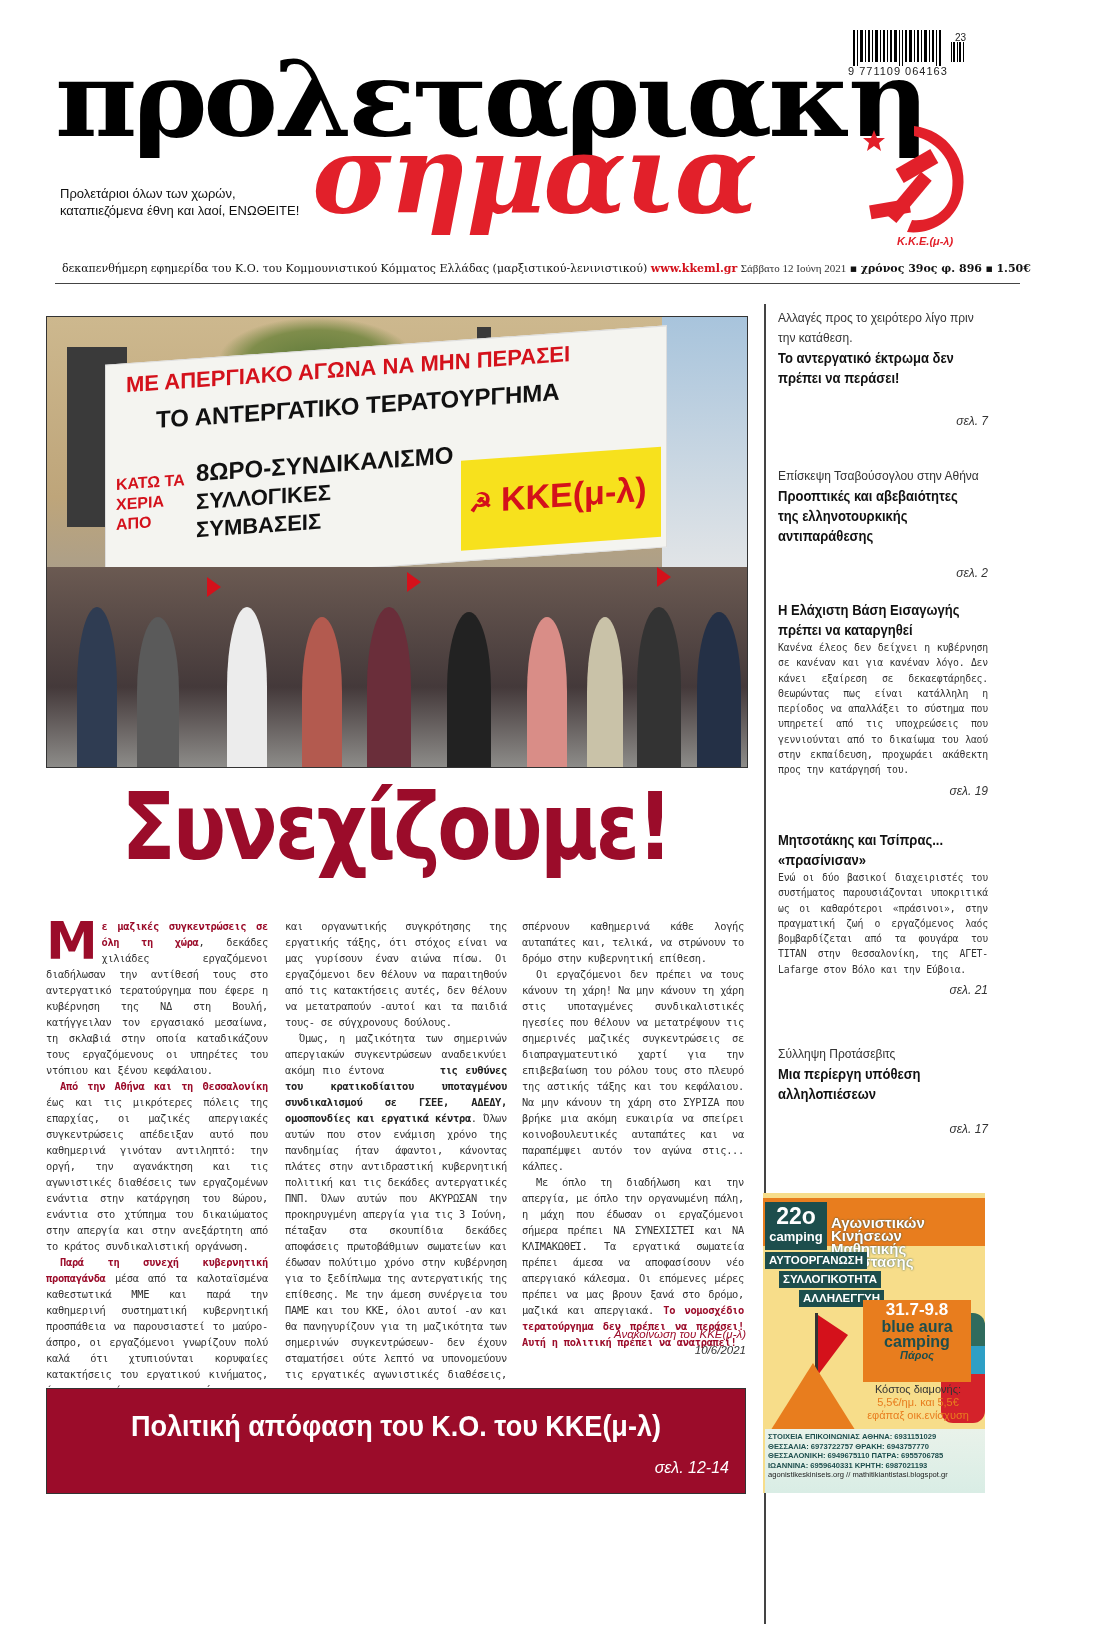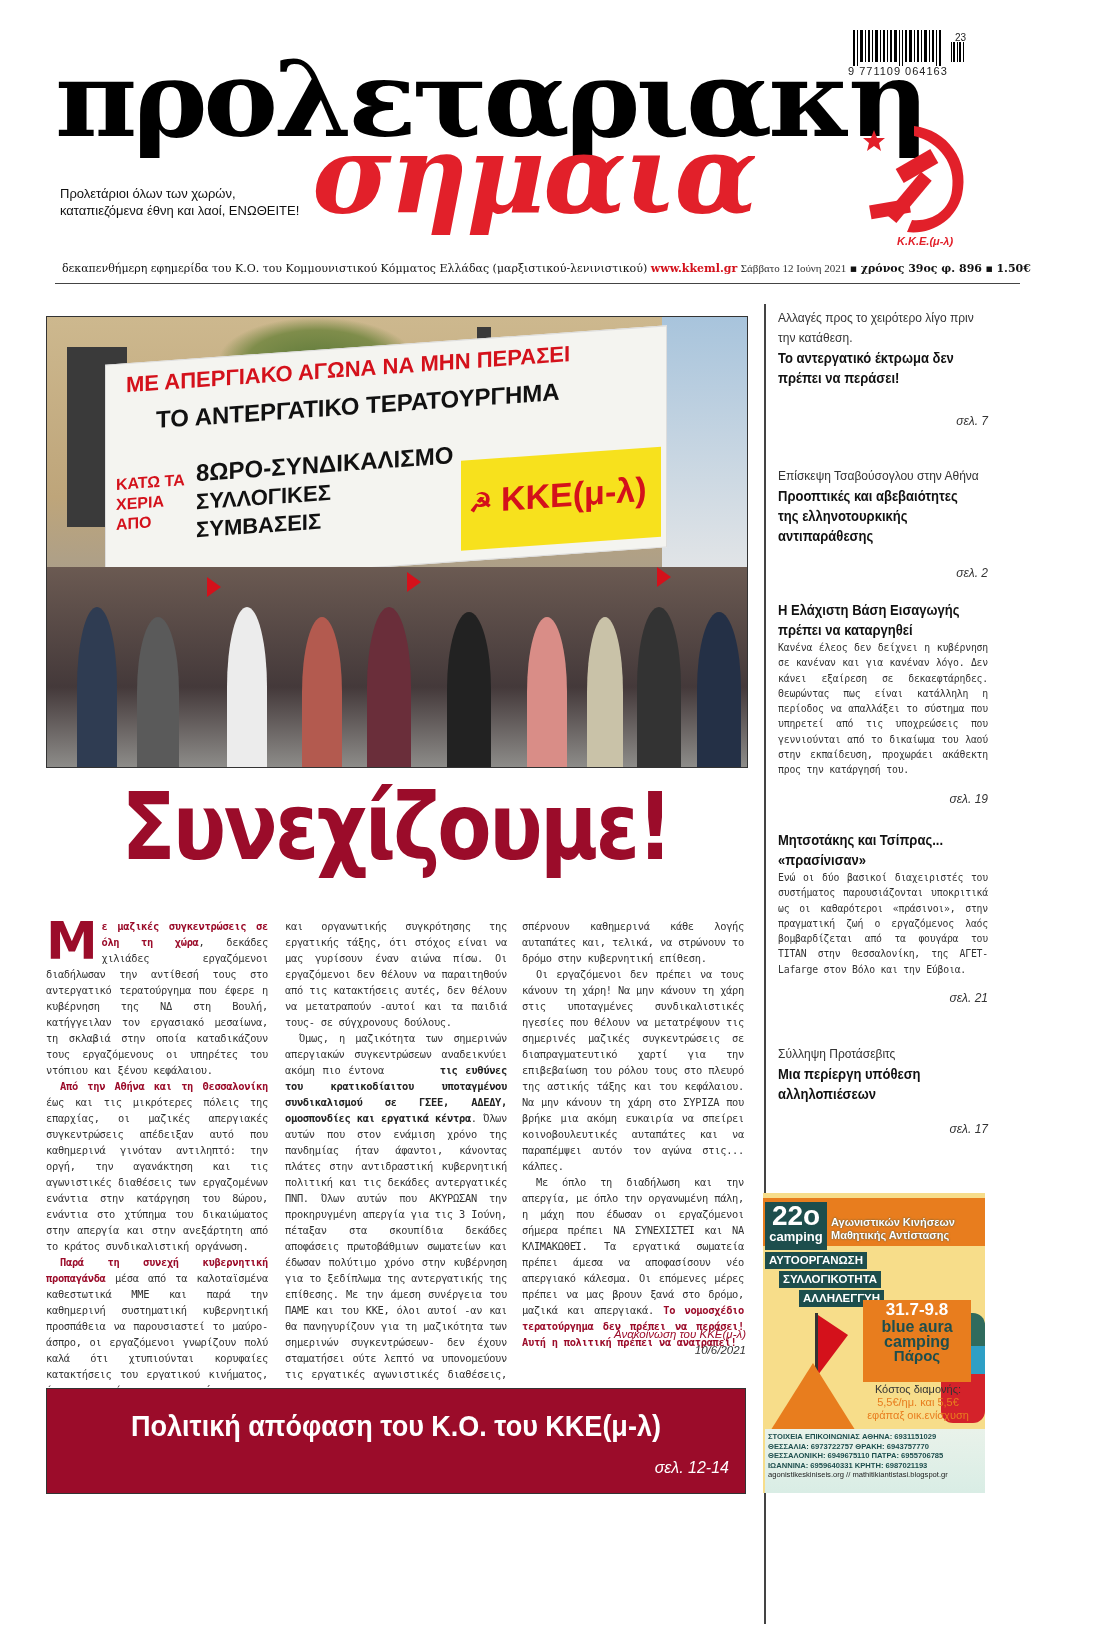--- a/index.html
+++ b/index.html
@@ -42,33 +42,33 @@
   
   #bottom-banner{left:46px;top:1388px;width:700px;height:106px;background:#9b0c2a;border:1px solid #333;box-sizing:border-box;}
   #bottom-title{position:absolute;left:0;top:20px;width:100%;text-align:center;color:#fff;font-family:"Liberation Sans",sans-serif;font-weight:bold;font-size:30px;transform:scaleX(0.9);}
   #bottom-page{position:absolute;right:16px;top:70px;color:#fff;font-family:"Liberation Sans",sans-serif;font-style:italic;font-size:16px;}
   
   #side-rule{left:764px;top:304px;width:2px;height:1320px;background:#444;}
   .side{position:absolute;left:778px;width:210px;font-family:"Liberation Sans",sans-serif;}
   .side .kicker{font-size:12px;color:#333;line-height:20px;}
   .side .title{font-size:14px;font-weight:bold;color:#111;line-height:20px;transform:scaleX(0.93);transform-origin:left;}
   .side .body{font-family:"DejaVu Sans Mono",monospace;font-size:9.8px;line-height:15.3px;color:#333;text-align:justify;letter-spacing:-0.2px;}
-  .side .page{text-align:right;font-style:italic;font-size:12px;color:#333;margin-top:14px;}
+  .side .page{text-align:right;font-style:italic;font-size:12px;color:#333;margin-top:6px;}
   
   #ad{left:763px;top:1193px;width:222px;height:300px;background:#f7dd8a;overflow:hidden;}
   #ad-top{position:absolute;left:0;top:5px;width:222px;height:48px;background:#e87d1e;}
   #ad-num{position:absolute;left:2px;top:4px;width:62px;height:48px;background:#1d4e4d;color:#fff;font-family:"Liberation Sans",sans-serif;font-weight:bold;text-align:center;}
-  #ad-num .n{font-size:28px;line-height:28px;display:block;}
+  #ad-num .n{font-size:23px;line-height:28px;display:block;}
   #ad-num .c{font-size:13px;line-height:14px;display:block;}
-  #ad-name{position:absolute;left:68px;top:18px;color:#fff;font-family:"Liberation Sans",sans-serif;font-weight:bold;font-size:11px;line-height:13px;text-shadow:0 0 2px #1d4e4d;}
+  #ad-name{position:absolute;left:68px;top:18px;color:#fff;font-family:"Liberation Sans",sans-serif;font-weight:bold;font-size:15px;line-height:13px;text-shadow:0 0 2px #1d4e4d;}
   .ad-tag{position:absolute;height:17px;background:#1d4e4d;color:#fff;font-family:"Liberation Sans",sans-serif;font-weight:bold;font-size:11.5px;line-height:17px;padding:0 4px;}
   #ad-date{position:absolute;left:100px;top:107px;width:108px;height:82px;background:#e87d1e;color:#fff;font-family:"Liberation Sans",sans-serif;font-weight:bold;text-align:center;}
   #ad-date .d{font-size:17px;line-height:19px;display:block;}
   #ad-date .v{font-size:16px;line-height:15px;color:#1d4e4d;display:block;}
-  #ad-date .p{font-size:15px;line-height:13px;color:#1d4e4d;display:block;}
+  #ad-date .p{font-size:11px;line-height:13px;color:#1d4e4d;display:block;font-style:italic;}
   #ad-cost{position:absolute;left:100px;top:190px;width:110px;font-family:"Liberation Sans",sans-serif;font-size:11px;line-height:13px;color:#333;text-align:center;}
   #ad-cost .pr{color:#e87d1e;display:block;}
   #ad-tent{position:absolute;left:6px;top:170px;width:0;height:0;border-left:44px solid transparent;border-right:44px solid transparent;border-bottom:70px solid #e87d1e;}
   #ad-flag{position:absolute;left:52px;top:120px;width:3px;height:100px;background:#333;}
   #ad-flagcloth{position:absolute;left:55px;top:122px;width:0;height:0;border-left:30px solid #d4111b;border-top:20px solid transparent;border-bottom:40px solid transparent;}
   #ad-bag{position:absolute;left:178px;top:120px;width:44px;height:110px;background:linear-gradient(180deg,#2f6b5d 0%,#2f6b5d 30%,#2e9fc5 30%,#2e9fc5 55%,#d4222a 55%);border-radius:12px;}
   #ad-contact{position:absolute;left:2px;top:236px;width:220px;font-family:"Liberation Sans",sans-serif;font-size:7.6px;line-height:9.5px;color:#1d4e4d;background:linear-gradient(180deg,#e9f2ea,#d9ede5);padding:3px;box-sizing:border-box;height:64px;}
   #ad-contact b{color:#1d4e4d;}
   #ad-contact .web{color:#222;}
 </style>

